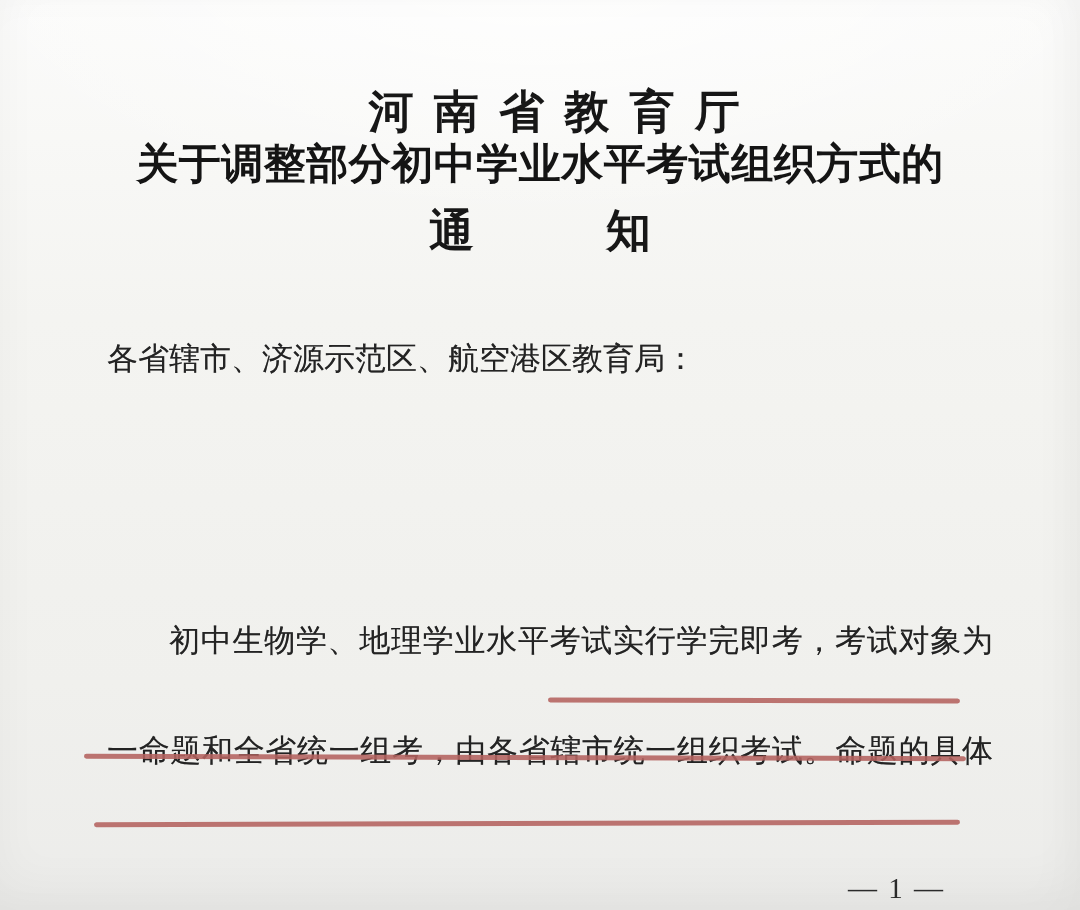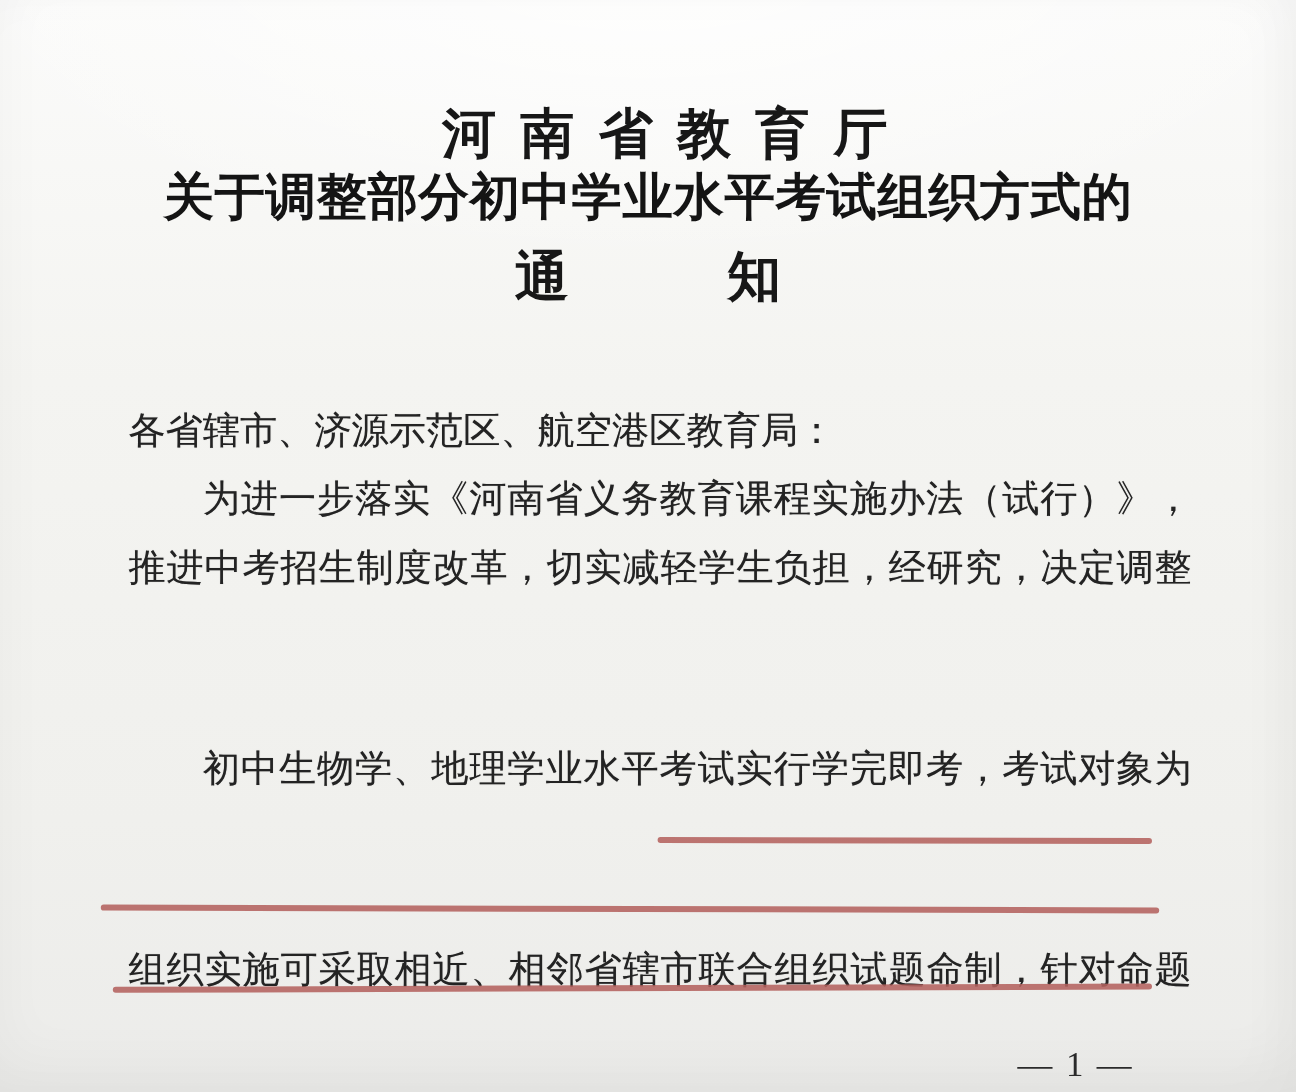--- a/index.html
+++ b/index.html
@@ -112,31 +112,29 @@
 
   <h1 class="title-subject">关于调整部分初中学业水平考试组织方式的</h1>
 
   <div class="title-notice">
     <span>通</span>
     <span>知</span>
   </div>
 
   <p class="line" style="top:330px">各省辖市、济源示范区、航空港区教育局：</p>
 
-  <p class="line ind fill" style="top:387px">为进一步落实《河南省义务教育课程实施办法（试行）》，</p>
 
-  <p class="line fill" style="top:444px">推进中考招生制度改革，切实减轻学生负担，经研究，决定调整</p>
 
 
 
   <p class="line ind fill" style="top:612px">初中生物学、地理学业水平考试实行学完即考，考试对象为</p>
 
 
+  <p class="line fill" style="top:722px">一命题和全省统一组考，由各省辖市统一组织考试。命题的具体</p>
 
-  <p class="line fill" style="top:779px">组织实施可采取相近、相邻省辖市联合组织试题命制，针对命题</p>
 
   <div class="redline redline-1"></div>
   <div class="redline redline-2"></div>
   <div class="redline redline-3"></div>
 
   <div class="pageno">— 1 —</div>
 
 </div>
 
 </body></html>

